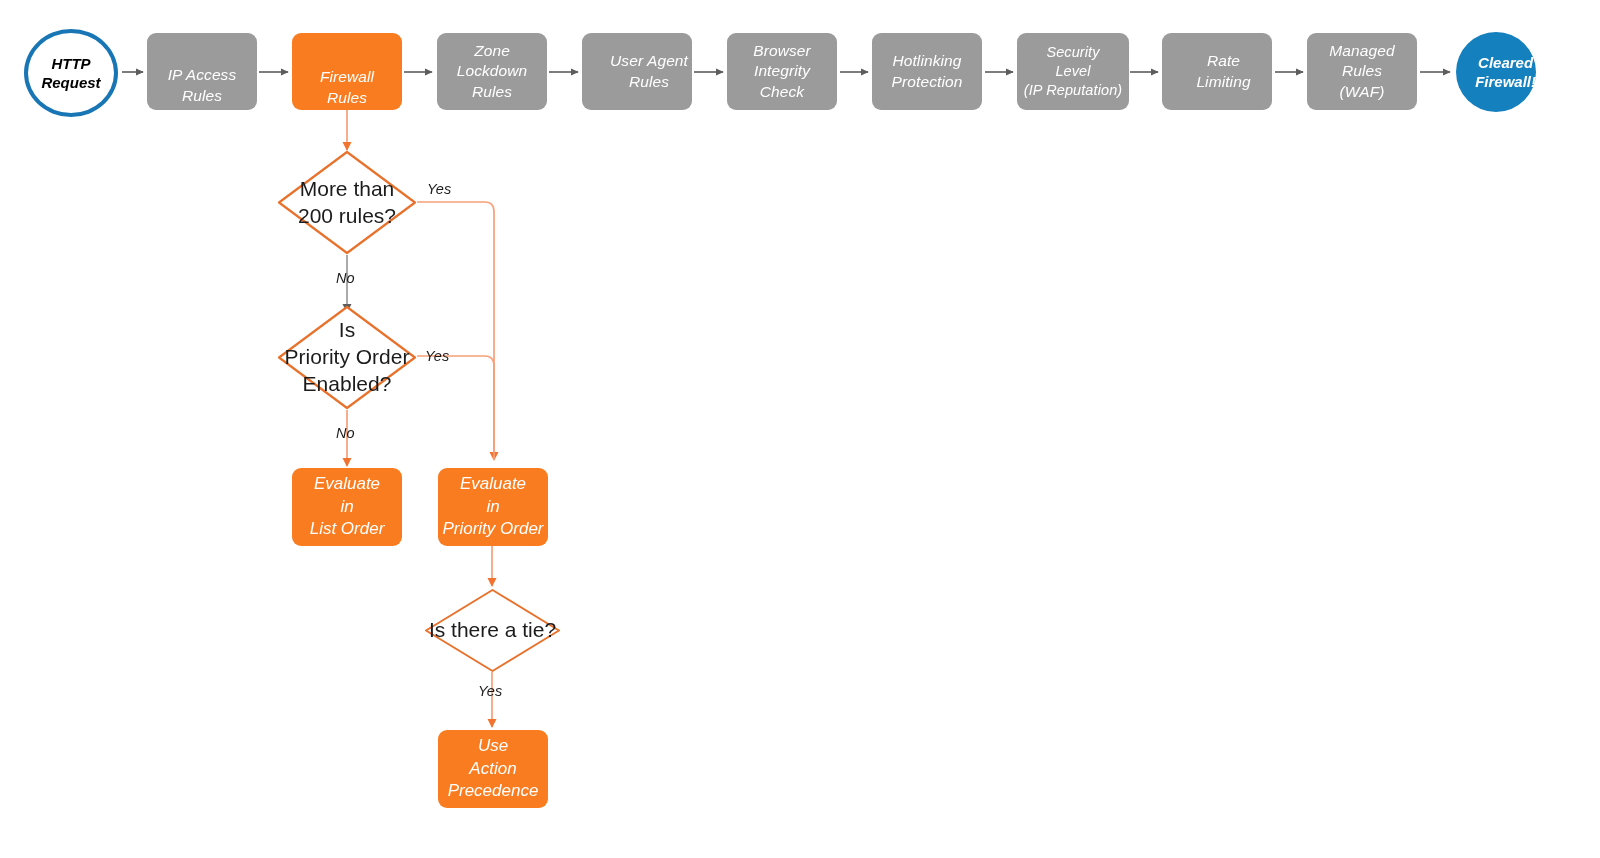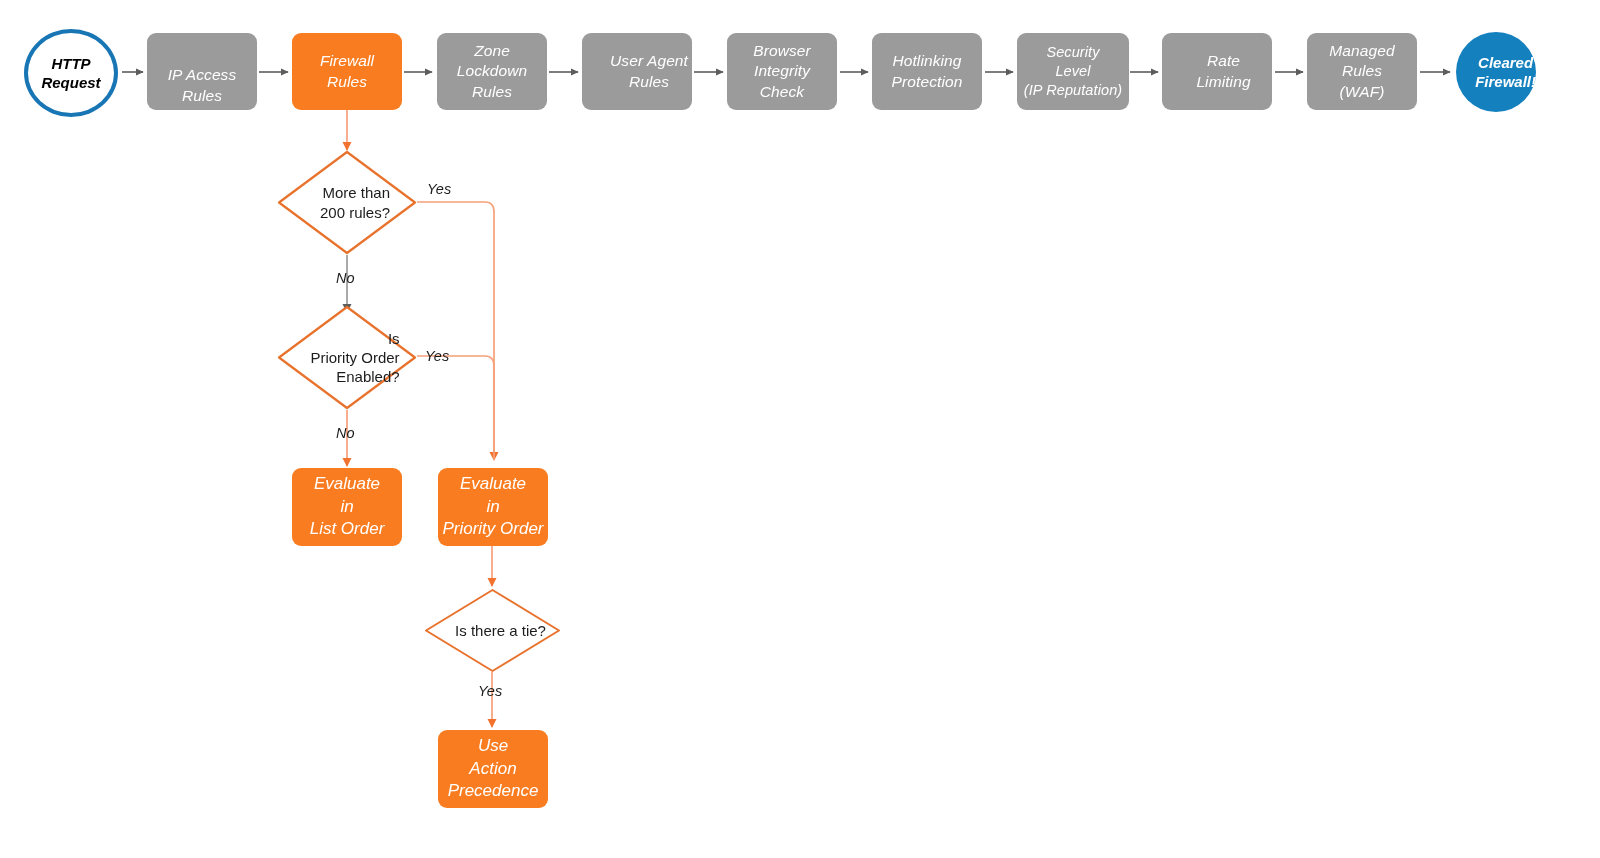--- a/index.html
+++ b/index.html
@@ -77,29 +77,29 @@
     position: absolute;
   }
   .diamond-wrap svg.shape {
     position: absolute;
     left: 0;
     top: 0;
     overflow: visible;
   }
   .diamond-label {
     position: absolute;
-    left: 8px;
+    left: 0;
     top: 0;
     width: 100%;
     height: 100%;
     display: flex;
     align-items: center;
     justify-content: center;
-    text-align: right;
-    font-size: 15px;
+    text-align: center;
+    font-size: 21px;
     line-height: 1.28;
     color: #1c1c1c;
     white-space: pre-line;
   }
 
   
   .res-box {
     position: absolute;
     box-sizing: border-box;
     border-radius: 9px;
@@ -182,21 +182,21 @@
   <div class="term start" style="left:24px; top:29px; width:94px; height:88px;">
     <span style="white-space:pre-line;">HTTP
 Request</span>
   </div>
 
   <div class="pipe-box gray" style="left:147px; top:33px; width:110px; height:77px;">
     <span style="white-space:pre-line;margin-top:28px;">IP Access
 Rules</span>
   </div>
 
-  <div class="pipe-box orange" style="left:292px; top:33px; width:110px; height:77px;">
+  <div class="pipe-box orange" style="left:292px; top:33px; width:110px; height:77px;align-items:flex-end;">
     <span style="white-space:pre-line;">Firewall
 Rules</span>
   </div>
 
   <div class="pipe-box gray" style="left:437px; top:33px; width:110px; height:77px;">
     <span style="white-space:pre-line;">Zone
 Lockdown
 Rules</span>
   </div>
 

